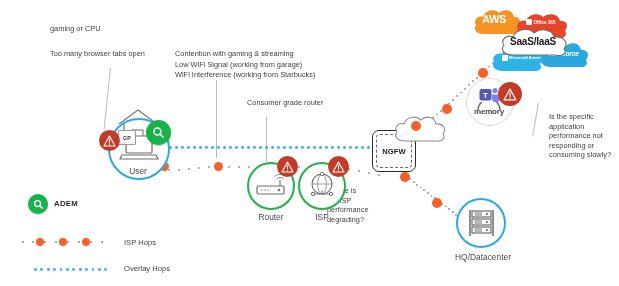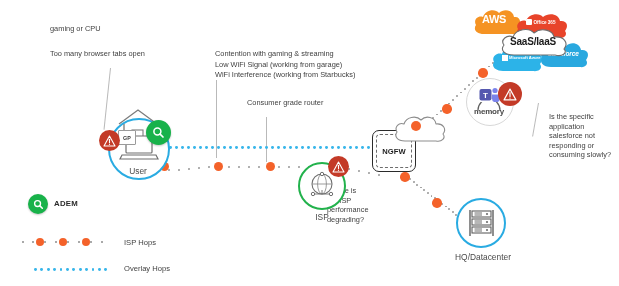--- a/index.html
+++ b/index.html
@@ -45,41 +45,41 @@
 
 <div id="stage">
 
   <div class="abs ann wrap" style="left:50px;top:24px;width:185px;">
     <div>gaming or CPU</div>
   </div>
   <div class="abs ann" style="left:50px;top:49px;">
     <div>Too many browser tabs open</div>
   </div>
 
-  <div class="abs ann" style="left:175px;top:49px;margin-left:40px;">
+  <div class="abs ann" style="left:175px;top:49px;">
     <div>Contention with gaming &amp;  streaming</div>
     <div>Low WiFi Signal (working from garage)</div>
     <div>WiFi Interference (working from Starbucks)</div>
   </div>
 
   <div class="abs ann" style="left:247px;top:98px;">
     <div>Consumer grade router</div>
   </div>
 
   <div class="abs ann" style="left:327px;top:186px;line-height:9.6px;">
     <div>Where is</div>
     <div>the ISP</div>
     <div>performance</div>
     <div>degrading?</div>
   </div>
 
   <div class="abs ann" style="left:549px;top:112px;line-height:9.6px;">
     <div>Is the specific</div>
     <div>application</div>
-    <div>salesforce not</div>
+    <div>performance not</div>
     <div>responding or</div>
     <div>consuming slowly?</div>
   </div>
 
   <div class="leader" style="left:110px;top:68px;height:62px;transform:rotate(6deg);transform-origin:top;"></div>
   <div class="leader" style="left:216px;top:80px;height:78px;"></div>
   <div class="leader" style="left:266px;top:117px;height:45px;"></div>
   <div class="leader" style="left:538px;top:103px;height:34px;transform:rotate(10deg);transform-origin:top;"></div>
 
   <div class="abs" id="overlay-path" style="left:151px;top:146px;width:222px;height:3px;">
@@ -242,20 +242,39 @@
     <div class="warn" style="left:-1px;top:22px;">
       <svg width="13" height="12" viewBox="0 0 13 12">
         <path d="M6.5 1 L12 11 L1 11 Z" fill="none" stroke="#fff" stroke-width="1.1" stroke-linejoin="round"></path>
         <line x1="6.5" y1="4.3" x2="6.5" y2="7.8" stroke="#fff" stroke-width="1.1" stroke-linecap="round"></line>
         <circle cx="6.5" cy="9.3" r=".6" fill="#fff"></circle>
       </svg>
     </div>
   </div>
 
 
+  <div class="abs" style="left:245px;top:160px;width:52px;height:60px;">
+    <div class="ring green" style="left:2px;top:2px;width:48px;height:48px;"></div>
+    <svg class="abs" style="left:10px;top:14px;" width="33" height="24" viewBox="0 0 33 24">
+      <rect x="2" y="12" width="27" height="8" rx="1.6" fill="#fff" stroke="#6f6f6f" stroke-width="1.2"></rect>
+      <line x1="6" y1="16" x2="16" y2="16" stroke="#8a8a8a" stroke-width="1" stroke-dasharray="1.8 1.4"></line>
+      <circle cx="24" cy="16" r="1.3" fill="#6f6f6f"></circle>
+      <line x1="25" y1="12" x2="25" y2="6" stroke="#6f6f6f" stroke-width="1.1"></line>
+      <path d="M21.5 5 A5 5 0 0 1 28.5 5" fill="none" stroke="#8a8a8a" stroke-width="1"></path>
+      <path d="M19.5 2.5 A8 8 0 0 1 30.5 2.5" fill="none" stroke="#8a8a8a" stroke-width="1"></path>
+    </svg>
+    <div class="nodelabel abs" style="left:0;top:52px;width:52px;">Router</div>
+    <div class="warn" style="left:32px;top:-4px;">
+      <svg width="13" height="12" viewBox="0 0 13 12">
+        <path d="M6.5 1 L12 11 L1 11 Z" fill="none" stroke="#fff" stroke-width="1.1" stroke-linejoin="round"></path>
+        <line x1="6.5" y1="4.3" x2="6.5" y2="7.8" stroke="#fff" stroke-width="1.1" stroke-linecap="round"></line>
+        <circle cx="6.5" cy="9.3" r=".6" fill="#fff"></circle>
+      </svg>
+    </div>
+  </div>
 
   <div class="abs" style="left:296px;top:160px;width:52px;height:60px;">
     <div class="ring green" style="left:2px;top:2px;width:48px;height:48px;"></div>
     <svg class="abs" style="left:11px;top:11px;" width="30" height="30" viewBox="0 0 30 30">
       <circle cx="15" cy="13" r="10" fill="none" stroke="#6f6f6f" stroke-width="1.1"></circle>
       <ellipse cx="15" cy="13" rx="4.4" ry="10" fill="none" stroke="#8a8a8a" stroke-width=".85"></ellipse>
       <line x1="5" y1="13" x2="25" y2="13" stroke="#8a8a8a" stroke-width=".85"></line>
       <circle cx="15" cy="3" r="1.7" fill="#fff" stroke="#6f6f6f" stroke-width="1"></circle>
       <circle cx="6" cy="23" r="1.7" fill="#fff" stroke="#6f6f6f" stroke-width="1"></circle>
       <circle cx="24" cy="23" r="1.7" fill="#fff" stroke="#6f6f6f" stroke-width="1"></circle>

